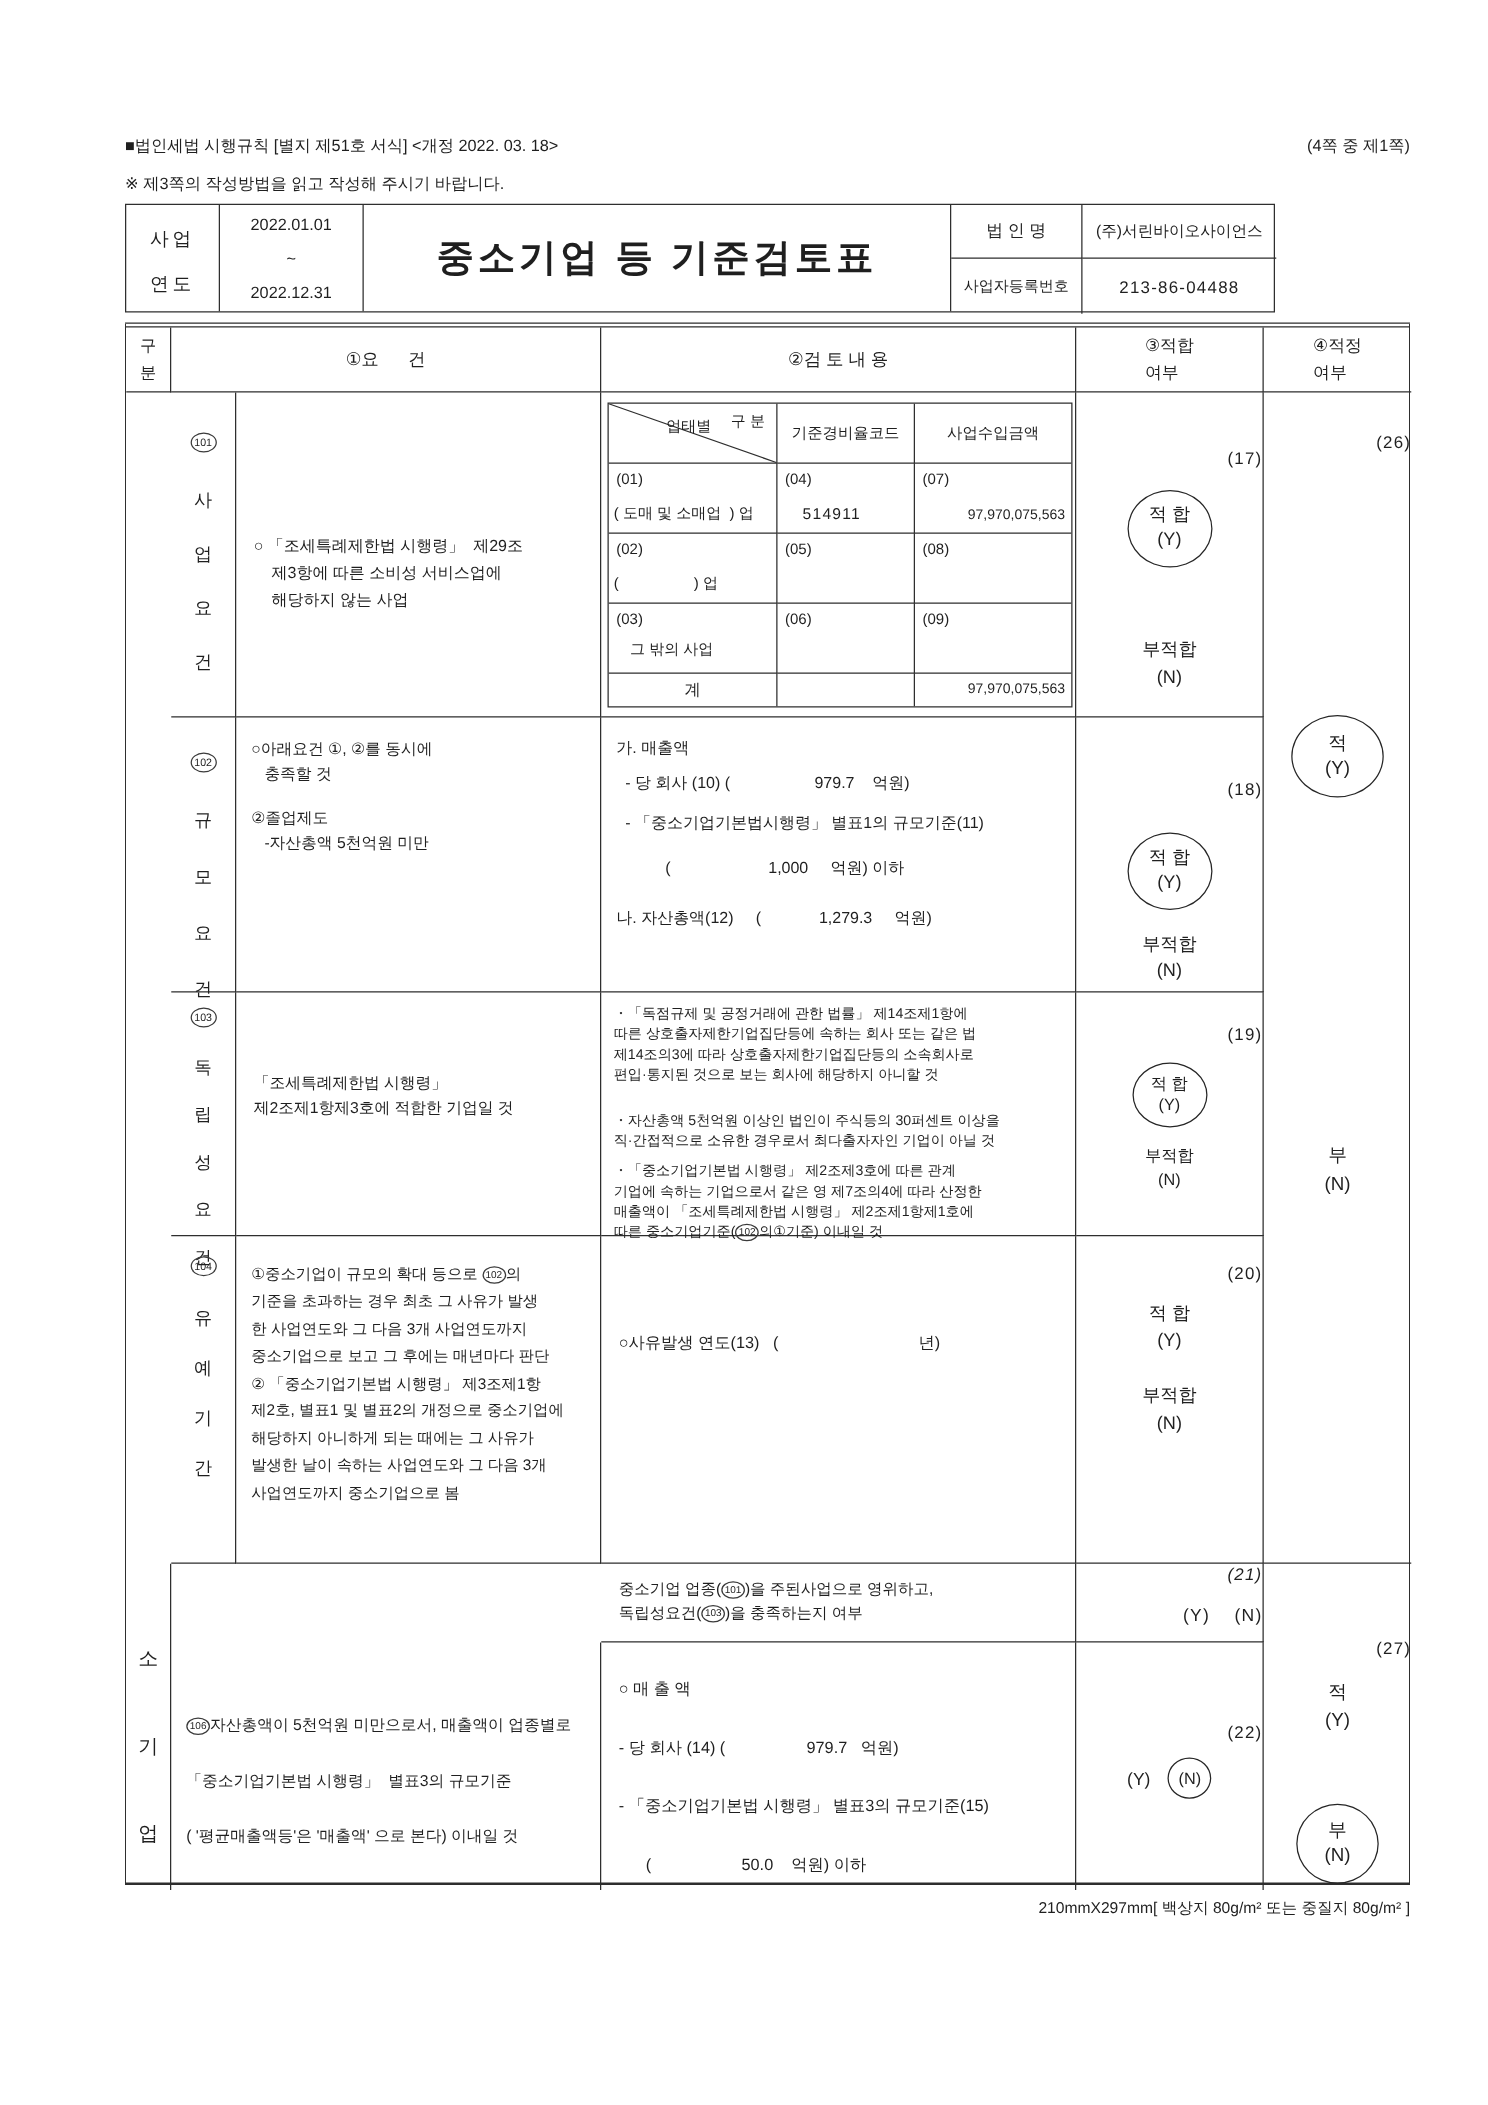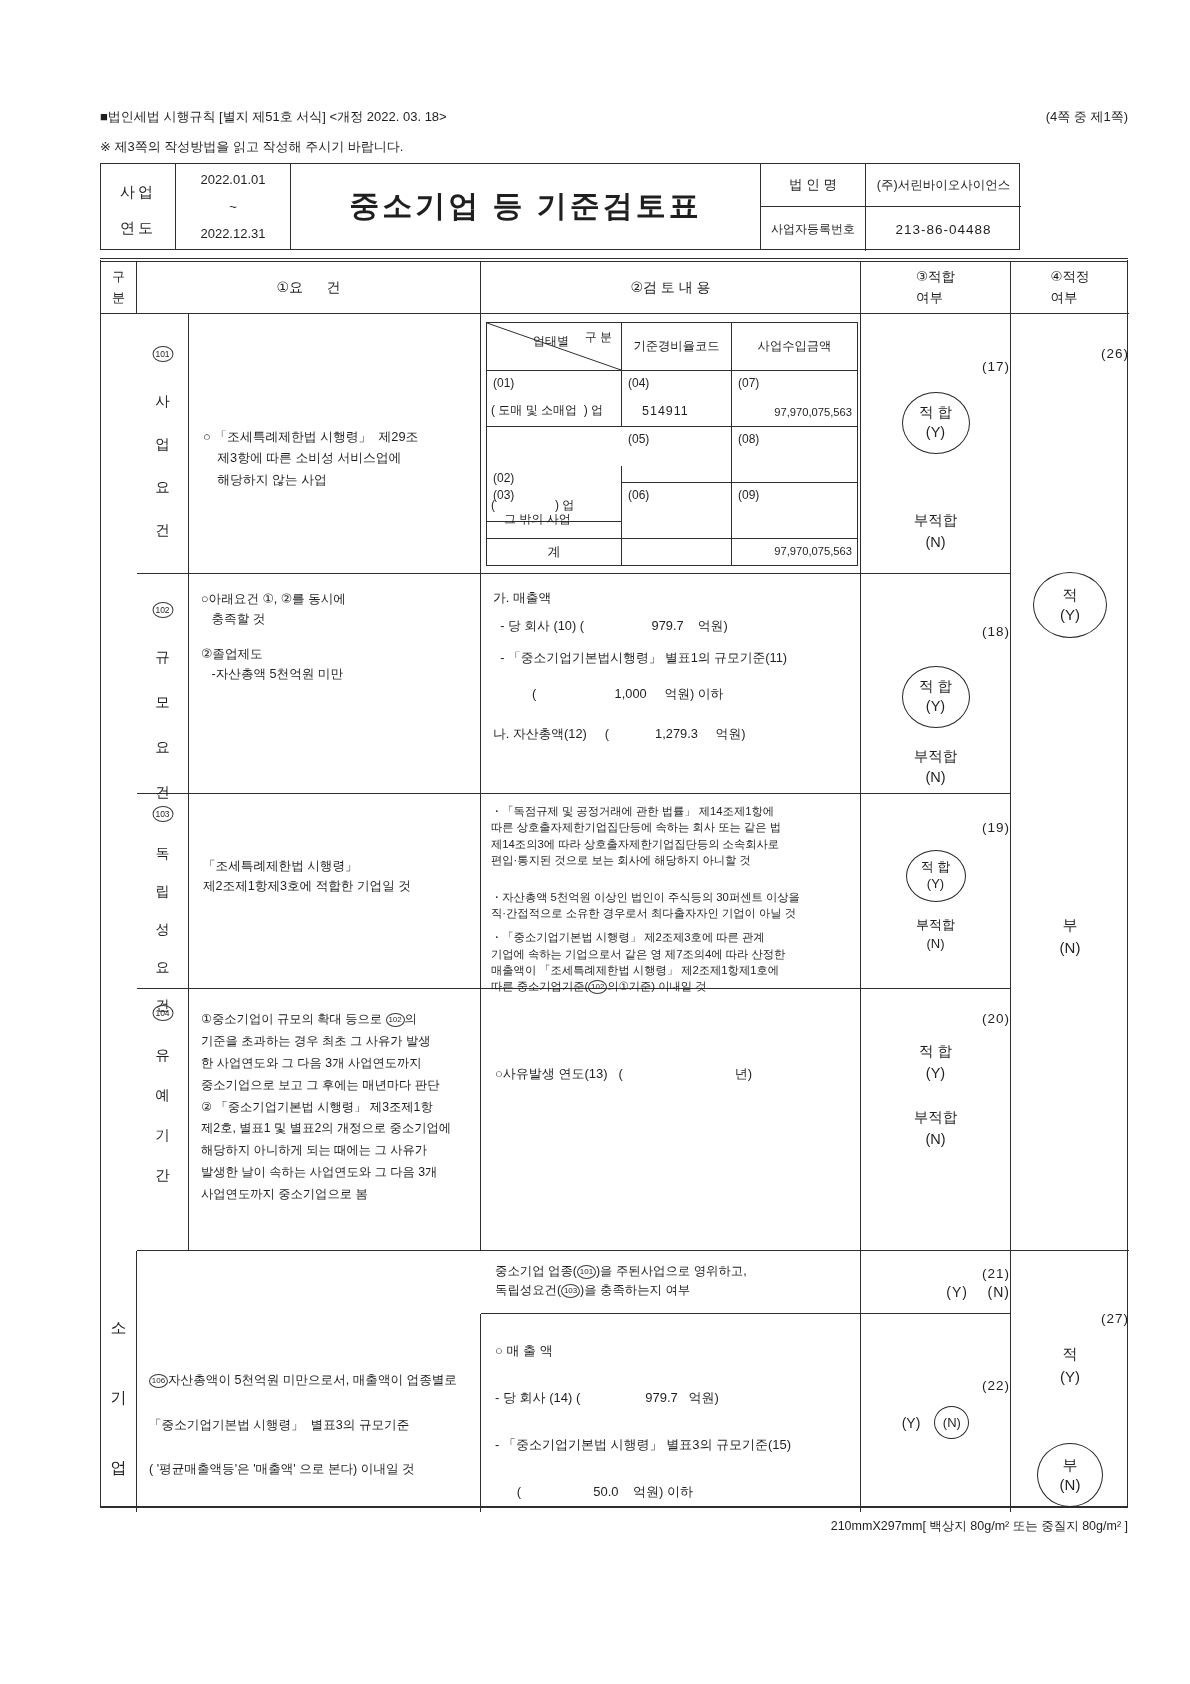--- a/index.html
+++ b/index.html
@@ -128,21 +128,21 @@
         </div>
         <div class="it-cell br bb" style="left:135px;top:48px;width:110px;height:56px;">
           <span class="it-code">(04)</span>
           <span style="position:absolute;left:20px;bottom:8px;font-size:12.5px;letter-spacing:1px;">514911</span>
         </div>
         <div class="it-cell bb" style="left:245px;top:48px;width:125px;height:56px;">
           <span class="it-code">(07)</span>
           <span style="position:absolute;right:5px;bottom:8px;font-size:11.2px;">97,970,075,563</span>
         </div>
 
-        <div class="it-cell br bb" style="left:0;top:104px;width:135px;height:56px;margin-top:39px;">
+        <div class="it-cell br bb" style="left:0;top:104px;width:135px;height:56px;">
           <span class="it-code">(02)</span>
           <span class="pre" style="position:absolute;left:4px;bottom:7px;">(                  ) 업</span>
         </div>
         <div class="it-cell br bb" style="left:135px;top:104px;width:110px;height:56px;">
           <span class="it-code">(05)</span>
         </div>
         <div class="it-cell bb" style="left:245px;top:104px;width:125px;height:56px;">
           <span class="it-code">(08)</span>
         </div>
 
@@ -263,21 +263,21 @@
 (Y)</div>
       <div class="fno" style="top:118px;">부적합
 (N)</div>
     </div>
 
     <div class="cell br bb" style="left:380px;top:989px;width:380px;height:63px;">
       <div class="preline" style="padding:11px 0 0 14px;font-size:12.4px;line-height:1.55;"><span>중소기업 업종(</span><span class="cn">101</span><span>)을 주된사업으로 영위하고,
 독립성요건(</span><span class="cn">103</span><span>)을 충족하는지 여부</span></div>
     </div>
     <div class="cell br bb" style="left:760px;top:989px;width:150px;height:63px;">
-      <div class="fcode" style="top:15px;">(21)</div>
+      <div class="fcode" style="top:1px;font-style:italic;">(21)</div>
       <div class="fcode" style="top:33px;white-space:pre;font-size:14px;">(Y)    (N)</div>
     </div>
 
     <div class="cell" style="left:910px;top:989px;width:118px;height:261px;">
       <div class="fcode" style="top:60px;">(27)</div>
       <div class="fyes-p" style="top:92px;font-size:15px;">적
 (Y)</div>
       <div class="fyes-c" style="top:192px;width:64px;height:62px;font-size:15px;">부
 (N)</div>
     </div>

